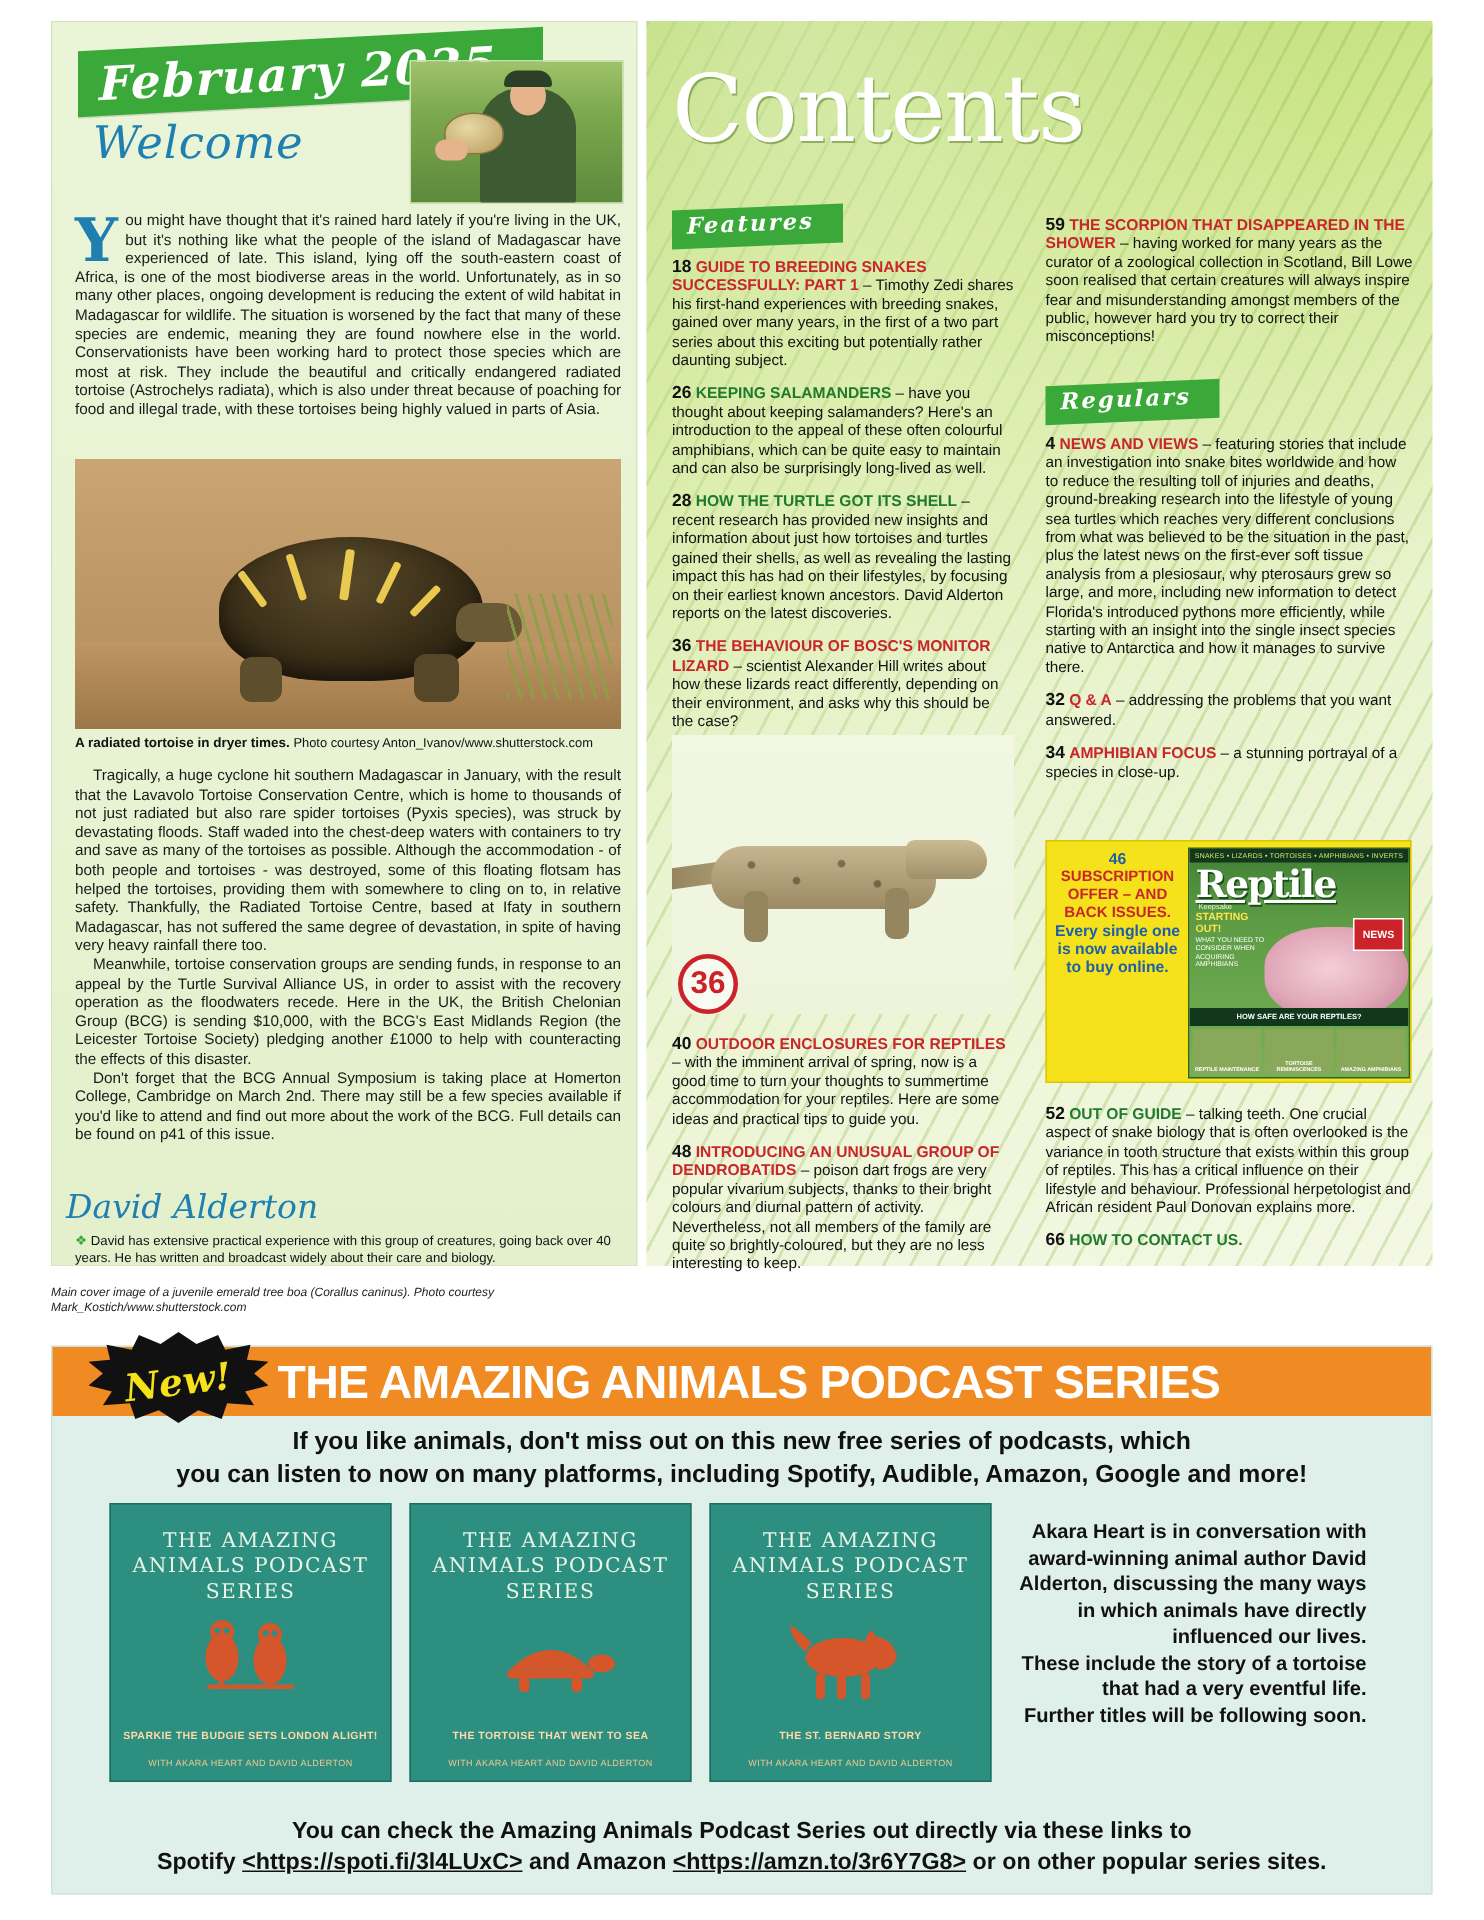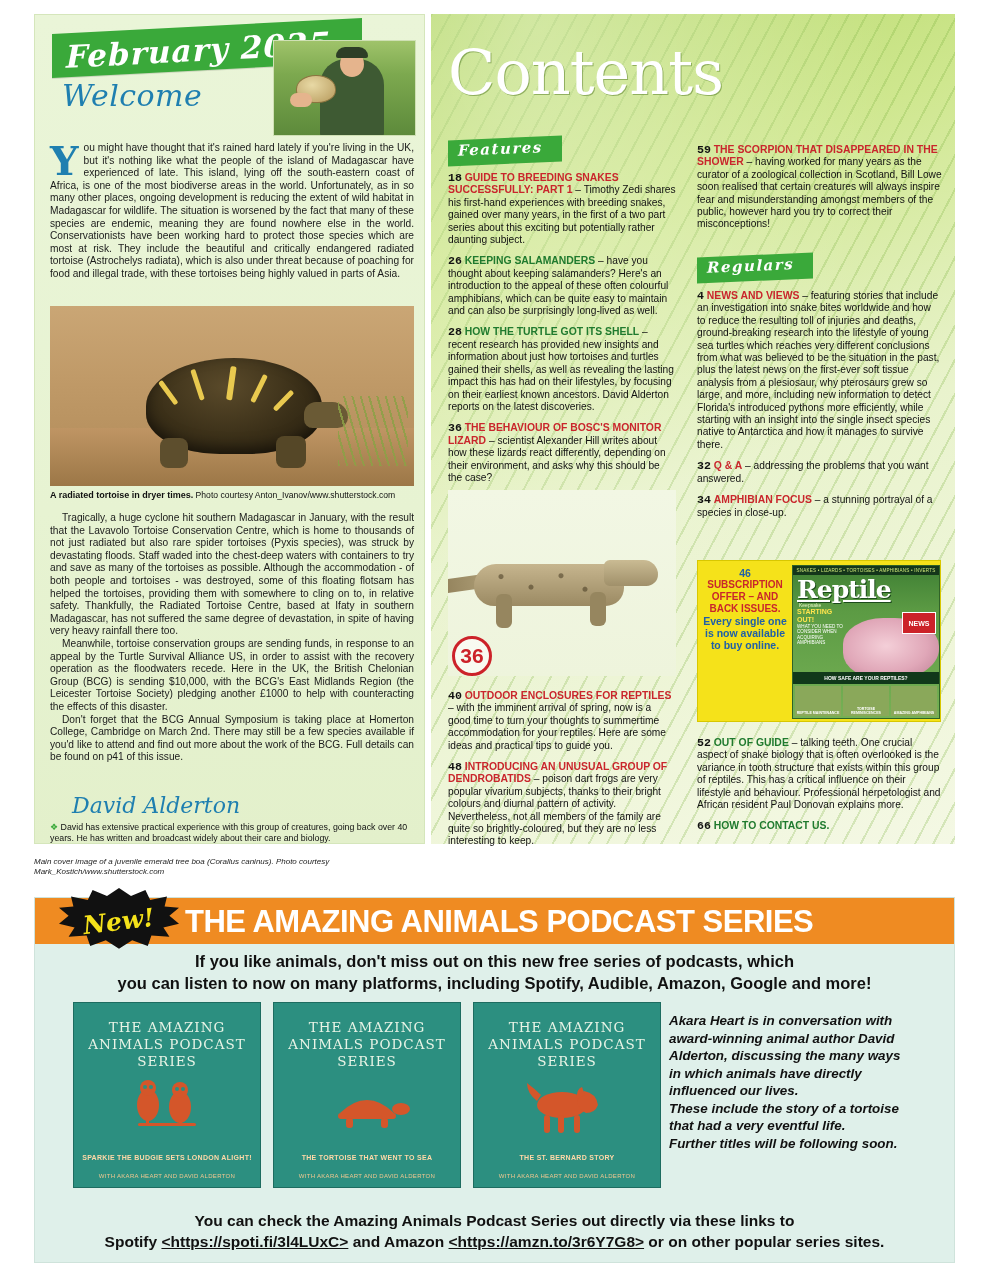--- a/index.html
+++ b/index.html
@@ -128,21 +128,21 @@
     position:absolute; right:6px; bottom:20px; width:70px; height:70px;
     background: repeating-linear-gradient(74deg, rgba(140,160,70,.85) 0 2px, rgba(0,0,0,0) 2px 8px);
   }
   .photo-caption {
     position:absolute; left:50px; top:490px; width:364px;
     font-size:8.6px; line-height:10px; color:#111;
   }
   .photo-caption b { font-size:9px; }
 
   .signature {
-    position:absolute; left:72px; top:793px;
+    position:absolute; left:44px; top:793px;
     font-family:"DejaVu Serif", serif; font-style:italic;
     font-size:22px; color:#1f7fb0;
   }
   .david-note {
     position:absolute; left:50px; top:822px; width:364px;
     font-size:8.8px; line-height:10.6px; color:#111;
   }
   .david-note .diamond { color:#3aa93a; font-size:9px; }
 
   .cover-credit {
@@ -168,21 +168,21 @@
   }
   #tag-features { left:448px; top:138px; width:114px; }
   #tag-features-t { left:458px; top:140px; }
   #tag-regulars { left:697px; top:255px; width:116px; }
   #tag-regulars-t { left:707px; top:257px; }
 
   .col-a { position:absolute; left:448px; top:172px; width:228px; }
   .col-b { position:absolute; left:697px; top:144px; width:245px; }
 
   .entry { font-size:10.2px; line-height:12.4px; color:#111; margin-bottom:9px; text-align:left; }
-  .entry .pg { font-weight:bold; font-size:11.6px; color:#111;font-family:Liberation Mono, monospace; }
+  .entry .pg { font-weight:bold; font-size:11.6px; color:#111; }
   .entry .hd { font-weight:bold; color:#c9262c; font-size:10.4px; }
   .entry .hd-green { font-weight:bold; color:#1f7a2e; font-size:10.4px; }
 
   
   .lizard-photo {
     position:absolute; left:448px; top:490px; width:228px; height:186px;
     background: linear-gradient(180deg,#f2f7e4 0%, #eef4dc 100%);
     overflow:hidden;
   }
   .lz-body {
@@ -331,22 +331,22 @@
   .pod-card .cap {
     position:absolute; left:0; bottom:26px; width:100%; text-align:center;
     color:#ffd9a8; font-size:7px; font-weight:bold; letter-spacing:.3px;
   }
   .pod-card .credit {
     position:absolute; left:0; bottom:8px; width:100%; text-align:center;
     color:#f0c890; font-size:6px; letter-spacing:.3px;
   }
   .pod-text {
     position:absolute; right:0; top:0; width:258px; height:186px;
-    padding:10px 8px; color:#111; font-style:italic; font-weight:bold;
-    font-size:13.4px; line-height:17.5px; text-align:left;
+    padding:10px 8px; color:#111; font-weight:bold;
+    font-size:13.4px; line-height:17.5px; text-align:right;
   }
   .pod-footer {
     position:absolute; left:0; bottom:10px; width:100%;
     text-align:center; font-weight:bold; font-size:15.5px; line-height:21px;
     color:#111;
   }
   .pod-footer a { color:#111; text-decoration:underline; }
 </style>
 </head>
 <body>

